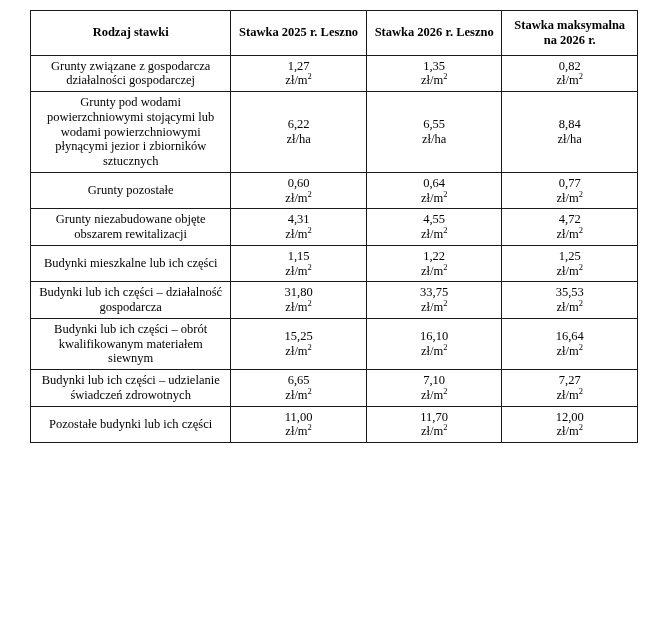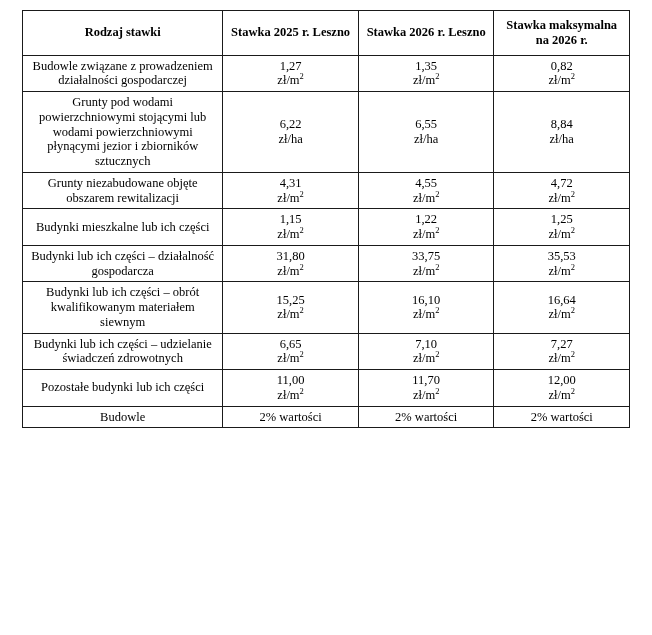--- a/index.html
+++ b/index.html
@@ -18,20 +18,21 @@
     position: relative;
     width: 652px;
     height: 635px;
     box-sizing: border-box;
     padding: 10px 22px 0 22px;
   }
   table.rates {
     border-collapse: collapse;
     width: 608px;
     table-layout: fixed;
+    margin-left: 8px;
   }
   table.rates th,
   table.rates td {
     border: 1px solid #1a1a1a;
     text-align: center;
     vertical-align: middle;
     padding: 3px 4px;
     font-size: 12.5px;
     line-height: 1.18;
   }
@@ -79,21 +80,21 @@
     <thead>
       <tr>
         <th>Rodzaj stawki</th>
         <th>Stawka 2025 r. Leszno</th>
         <th>Stawka 2026 r. Leszno</th>
         <th>Stawka maksymalna na 2026 r.</th>
       </tr>
     </thead>
     <tbody id="rates-body">
         <tr>
-          <td class="type-cell">Budowle związane z prowadzeniem działalności gospodarczej</td>
+          <td class="type-cell">Grunty związane z gospodarcza działalności gospodarczej</td>
           <td class="val-cell">
             <span class="amount">1,27</span>
             <span class="unit"><span>zł/m</span><sup>2</sup></span>
           </td>
           <td class="val-cell">
             <span class="amount">1,35</span>
             <span class="unit"><span>zł/m</span><sup>2</sup></span>
           </td>
           <td class="val-cell">
             <span class="amount">0,82</span>
@@ -109,20 +110,35 @@
           <td class="val-cell">
             <span class="amount">6,55</span>
             <span class="unit"><span>zł/ha</span></span>
           </td>
           <td class="val-cell">
             <span class="amount">8,84</span>
             <span class="unit"><span>zł/ha</span></span>
           </td>
         </tr>
         <tr>
+          <td class="type-cell">Grunty pozostałe</td>
+          <td class="val-cell">
+            <span class="amount">0,60</span>
+            <span class="unit"><span>zł/m</span><sup>2</sup></span>
+          </td>
+          <td class="val-cell">
+            <span class="amount">0,64</span>
+            <span class="unit"><span>zł/m</span><sup>2</sup></span>
+          </td>
+          <td class="val-cell">
+            <span class="amount">0,77</span>
+            <span class="unit"><span>zł/m</span><sup>2</sup></span>
+          </td>
+        </tr>
+        <tr>
           <td class="type-cell">Grunty niezabudowane objęte obszarem rewitalizacji</td>
           <td class="val-cell">
             <span class="amount">4,31</span>
             <span class="unit"><span>zł/m</span><sup>2</sup></span>
           </td>
           <td class="val-cell">
             <span class="amount">4,55</span>
             <span class="unit"><span>zł/m</span><sup>2</sup></span>
           </td>
           <td class="val-cell">
@@ -196,31 +212,19 @@
             <span class="amount">11,00</span>
             <span class="unit"><span>zł/m</span><sup>2</sup></span>
           </td>
           <td class="val-cell">
             <span class="amount">11,70</span>
             <span class="unit"><span>zł/m</span><sup>2</sup></span>
           </td>
           <td class="val-cell">
             <span class="amount">12,00</span>
             <span class="unit"><span>zł/m</span><sup>2</sup></span>
-          </td>
-        </tr>
-        <tr>
-          <td class="type-cell">Budowle</td>
-          <td class="val-cell">
-            <span class="amount">2% wartości</span>
-          </td>
-          <td class="val-cell">
-            <span class="amount">2% wartości</span>
-          </td>
-          <td class="val-cell">
-            <span class="amount">2% wartości</span>
           </td>
         </tr>
       </tbody>
   </table>
 
 
 </div>
 
 </body></html>

